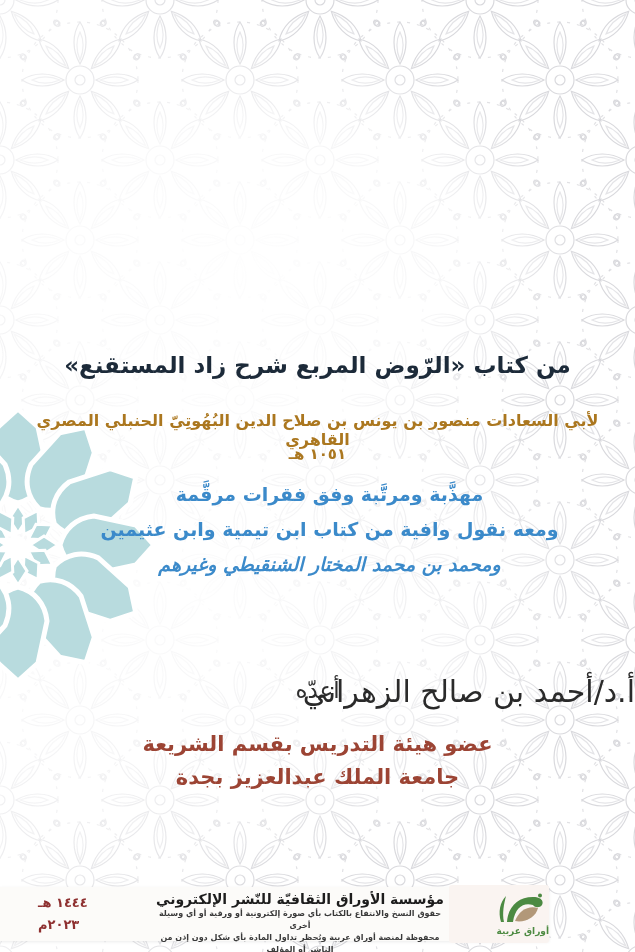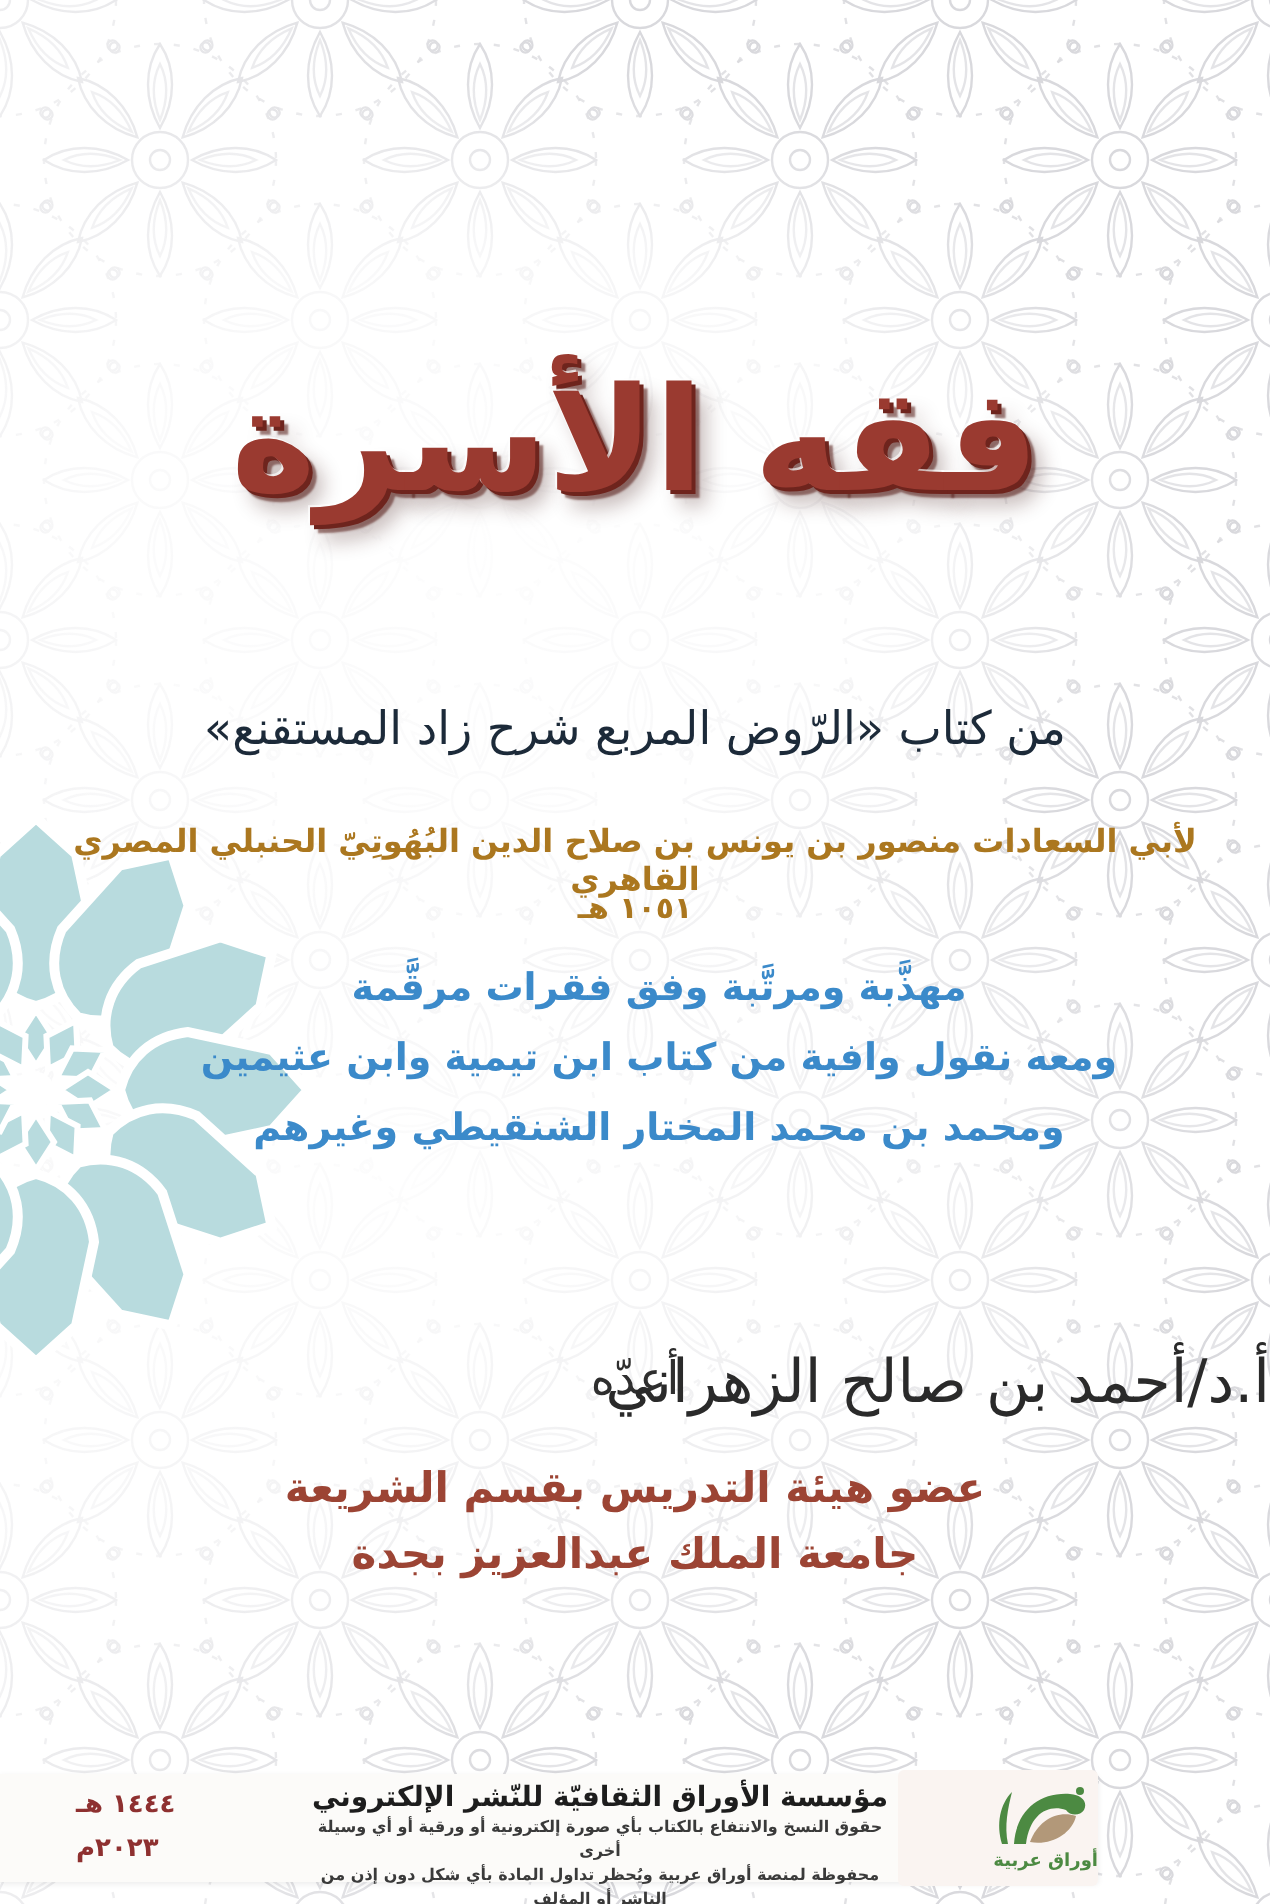--- a/index.html
+++ b/index.html
@@ -33,42 +33,42 @@
     color:#9a3a30;
     text-shadow:
       -1px -1px 0 rgba(255,255,255,.65),
        2px  2px 0 #6e241d,
        4px  4px 1px rgba(80,20,15,.55),
        7px  8px 10px rgba(60,20,15,.30);
     letter-spacing:0;
   }
   #source-line{
     top:352px;
-    font-size:23px;font-weight:normal;
+    font-size:23px;font-weight:bold;
     color:#1c2a39;
   }
   #author-line{
     top:411px;
     font-size:16px;font-weight:bold;
     color:#ab771f;
     padding:0 18px;
   }
   #death-year{
     top:445px;
     font-size:15px;font-weight:bold;
     color:#ab771f;
   }
   .feature{
     font-size:19px;font-weight:bold;
     color:#3b8aca;
     padding-left:24px;
   }
   #feature-1{top:483px;}
   #feature-2{top:518px;}
-  #feature-3{top:553px;}
+  #feature-3{top:553px;font-style:italic;}
   #prepared-label{
     top:638px;
     font-size:23px;
     color:#2e2e2e;
     margin-top:39px;
   }
   #preparer-name{
     top:674px;
     font-size:30px;
     color:#2a2a2a;
@@ -183,21 +183,20 @@
       <use href="#kite" fill="#b8dbde" stroke="#ffffff" stroke-width="3" transform="rotate(180)"></use>
       <use href="#kite" fill="#b8dbde" stroke="#ffffff" stroke-width="3" transform="rotate(210)"></use>
       <use href="#kite" fill="#b8dbde" stroke="#ffffff" stroke-width="3" transform="rotate(240)"></use>
       <use href="#kite" fill="#b8dbde" stroke="#ffffff" stroke-width="3" transform="rotate(270)"></use>
       <use href="#kite" fill="#b8dbde" stroke="#ffffff" stroke-width="3" transform="rotate(300)"></use>
       <use href="#kite" fill="#b8dbde" stroke="#ffffff" stroke-width="3" transform="rotate(330)"></use>
       <circle r="9" fill="#ffffff"></circle>
     </g>
   </svg>
 
-  <div class="txt" id="book-title">فقه الأسرة</div>
 
   <div class="txt" id="source-line">من كتاب «الرّوض المربع شرح زاد المستقنع»</div>
 
   <div class="txt" id="author-line">لأبي السعادات منصور بن يونس بن صلاح الدين  البُهُوتِيّ الحنبلي المصري القاهري</div>
 
   <div class="txt" id="death-year">١٠٥١ هـ</div>
 
   <div class="txt feature" id="feature-1">مهذَّبة ومرتَّبة وفق فقرات مرقَّمة</div>
   <div class="txt feature" id="feature-2">ومعه نقول وافية من كتاب ابن تيمية وابن عثيمين</div>
   <div class="txt feature" id="feature-3">ومحمد بن محمد المختار الشنقيطي وغيرهم</div>

